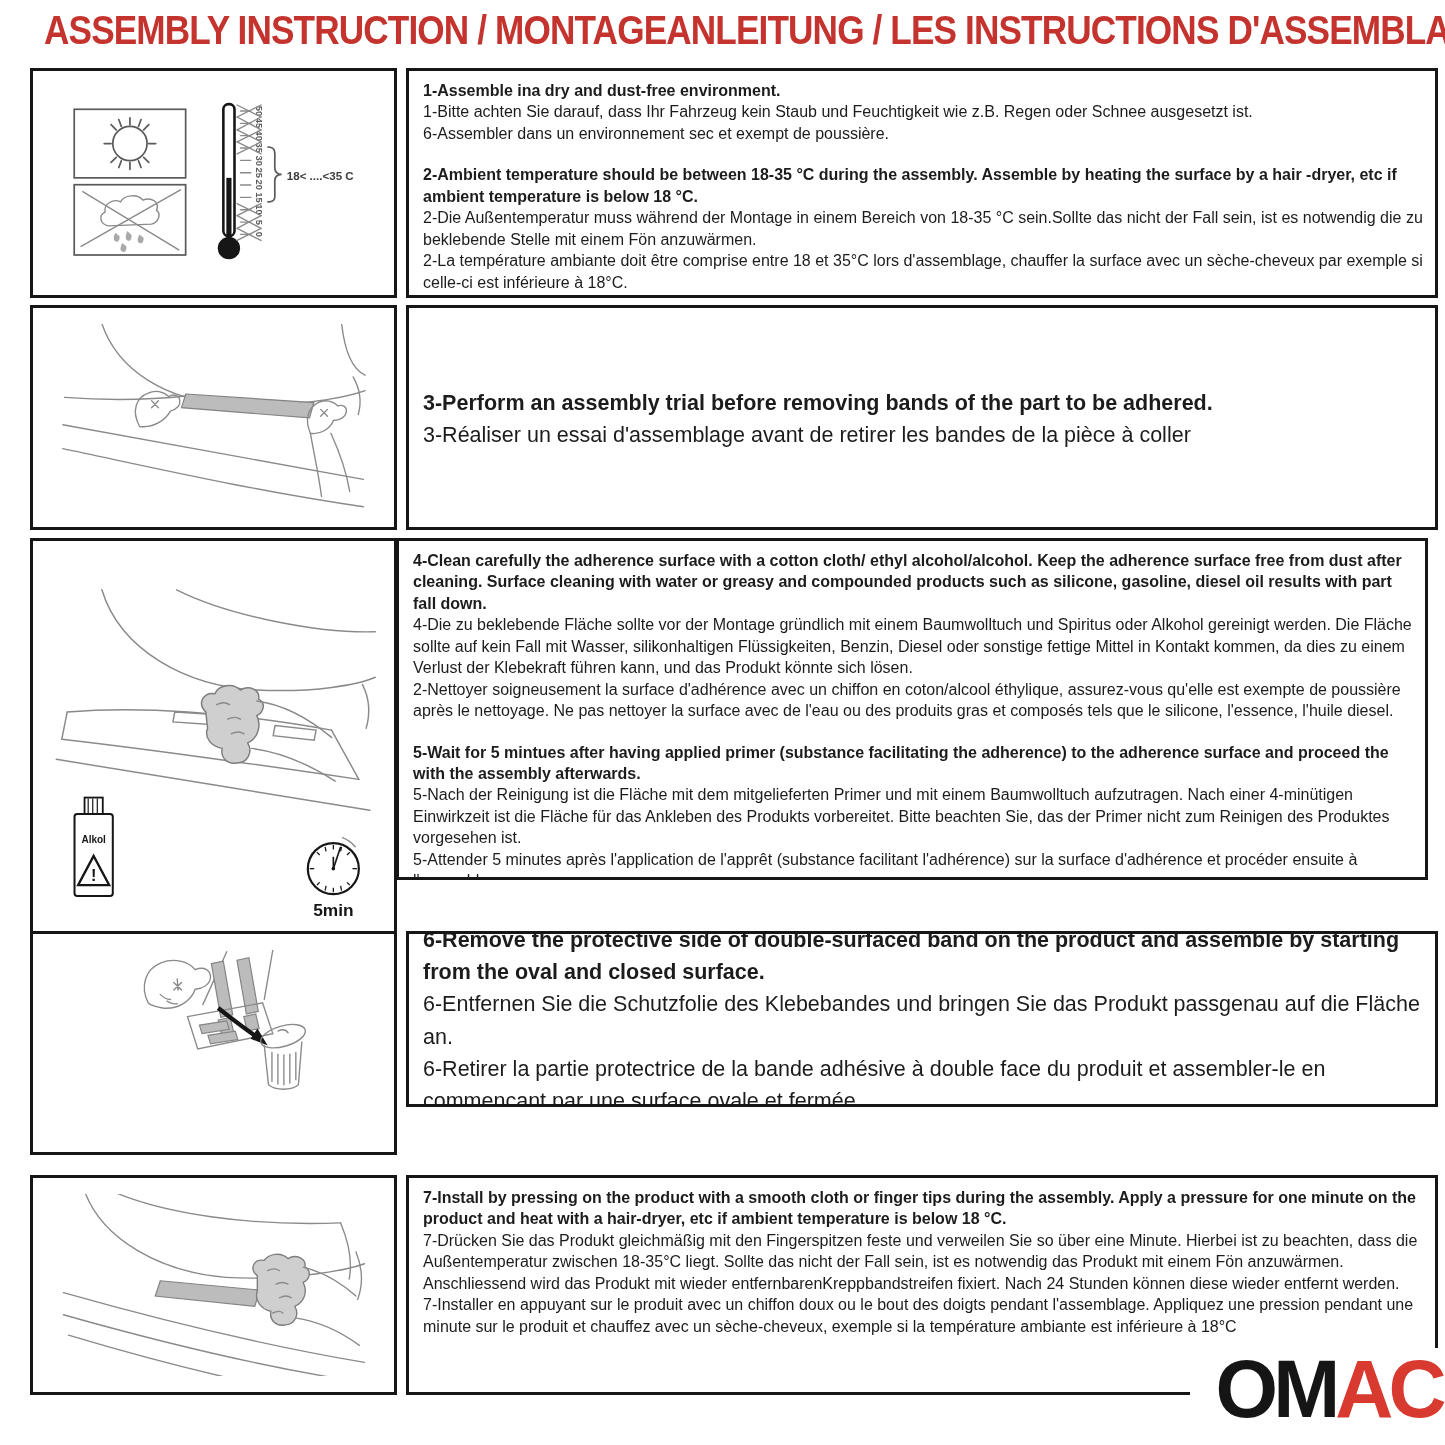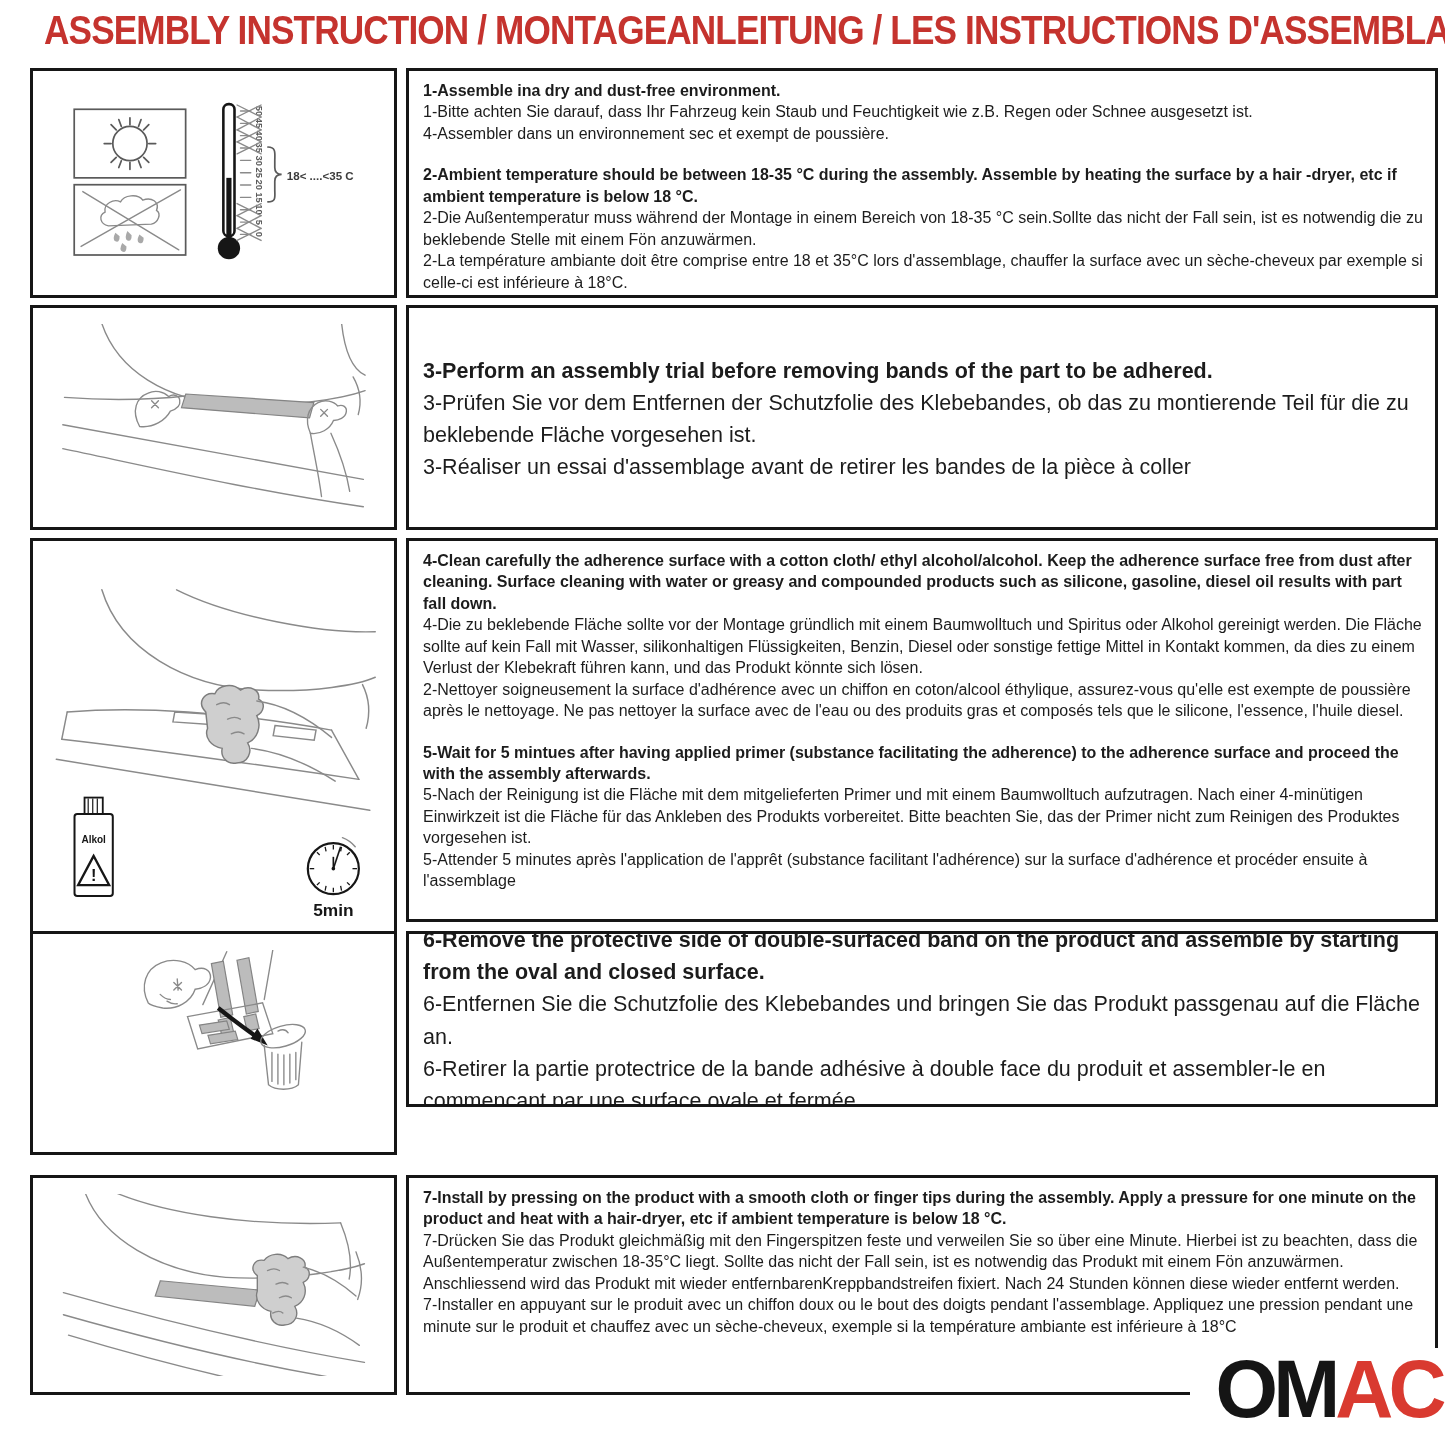--- a/index.html
+++ b/index.html
@@ -109,21 +109,21 @@
           <path d="M 208,165 L 236,179 M 236,165 L 208,179"></path>
         </g>
         <path class="lnD" d="M 244,70 C 254,70 252,78 252,86 L 252,94 C 252,100 256,102 260,102 C 256,102 252,104 252,110 L 252,120 C 252,128 254,134 244,134"></path>
         <text x="266" y="108" font-size="13.5" font-weight="bold" fill="#3c3c3c">18&lt; ....&lt;35 C</text>
       </g>
     </svg>
   </div>
   <div class="box txt small" style="left:406px;top:68px;width:1032px;height:230px">
     <p class="b">1-Assemble ina dry and dust-free environment.</p>
     <p>1-Bitte achten Sie darauf, dass Ihr Fahrzeug kein Staub und Feuchtigkeit wie z.B. Regen oder Schnee ausgesetzt ist.</p>
-    <p>4-Assembler dans un environnement sec et exempt de poussière.</p>
+    <p>6-Assembler dans un environnement sec et exempt de poussière.</p>
     <p class="b gap">2-Ambient temperature should be between 18-35 °C  during the assembly. Assemble by heating the surface by a hair -dryer, etc if ambient temperature is below 18 °C.</p>
     <p>2-Die Außentemperatur muss während der Montage in einem Bereich von 18-35 °C  sein.Sollte das nicht der Fall sein, ist es notwendig die zu beklebende Stelle mit einem Fön anzuwärmen.</p>
     <p>2-La température ambiante doit être comprise entre 18 et 35°C lors d'assemblage, chauffer la surface avec un sèche-cheveux par exemple si celle-ci est inférieure à 18°C.</p>
   </div>
 
   <div class="box fig" style="left:30px;top:305px;width:367px;height:225px">
     <svg viewBox="0 0 361 219">
       <g>
         <path class="ln" d="M 48,-6 C 66,56 128,90 198,94 C 268,98 330,88 358,78"></path>
         <path class="ln" d="M 330,-6 C 333,28 341,52 358,60"></path>
@@ -136,21 +136,20 @@
         <path class="ln" d="M 108,90 l 8,8 M 116,90 l -8,8"></path>
         <path class="ln" fill="#fff" d="M 294,128 C 287,112 291,98 303,92 C 311,88 321,90 326,96 C 332,94 337,97 336,103 C 335,110 327,113 321,113 C 317,123 305,130 294,128 Z"></path>
         <path class="ln" d="M 306,100 l 8,8 M 314,100 l -8,8"></path>
         <path class="ln" d="M 318,128 C 328,150 336,172 340,196"></path>
         <path class="ln" d="M 294,128 C 299,156 304,178 307,202"></path>
       </g>
     </svg>
   </div>
   <div class="box txt big vcenter" style="left:406px;top:305px;width:1032px;height:225px">
     <p class="b">3-Perform an assembly trial before removing bands of the part to be adhered.</p>
-    <p>3-Prüfen Sie vor dem Entfernen der Schutzfolie des Klebebandes, ob das zu montierende Teil für die zu beklebende Fläche vorgesehen ist.</p>
     <p>3-Réaliser un essai d'assemblage avant de retirer les bandes de la pièce à coller</p>
   </div>
 
   <div class="box fig" style="left:30px;top:538px;width:367px;height:459px">
     <svg viewBox="0 0 361 378">
       <g>
         <path class="ln" d="M 58,-6 C 78,60 150,100 228,104 C 292,107 340,98 358,90"></path>
         <path class="ln" d="M 140,-6 C 200,24 300,42 358,40"></path>
         <path class="ln" d="M 344,98 C 352,114 352,132 348,146"></path>
         <path class="ln" d="M 20,128 C 120,120 220,132 310,148"></path>
@@ -191,21 +190,21 @@
             <line x1="304" y1="319" x2="303" y2="324"></line>
         </g>
         <line x1="312" y1="300" x2="320" y2="276" class="blk" stroke-width="1.8"></line>
         <line x1="312" y1="300" x2="312" y2="287" class="blk" stroke-width="1.8"></line>
         <circle cx="312" cy="300" r="2" fill="#161616"></circle>
         <path class="ln" d="M 322,266 A 34 34 0 0 1 336,276"></path>
         <text x="312" y="352" font-size="19" font-weight="bold" fill="#161616" text-anchor="middle">5min</text>
       </g>
     </svg>
   </div>
-  <div class="box txt small" style="left:406px;top:538px;width:1032px;height:384px">
+  <div class="box txt small" style="left:396px;top:538px;width:1032px;height:342px">
     <p class="b">4-Clean carefully the adherence surface with a cotton cloth/ ethyl alcohol/alcohol. Keep the adherence surface free from dust after cleaning. Surface cleaning with water or greasy and compounded products such as silicone, gasoline, diesel oil results with part fall down.</p>
     <p>4-Die zu beklebende Fläche sollte vor der Montage gründlich mit einem Baumwolltuch und Spiritus oder Alkohol gereinigt werden. Die Fläche sollte auf kein Fall mit Wasser, silikonhaltigen Flüssigkeiten, Benzin, Diesel oder sonstige fettige Mittel in Kontakt kommen, da dies zu einem Verlust der Klebekraft führen kann, und das Produkt könnte sich lösen.</p>
     <p>2-Nettoyer soigneusement la surface d'adhérence avec un chiffon en coton/alcool éthylique, assurez-vous qu'elle est exempte de poussière après le nettoyage. Ne pas nettoyer la surface avec de l'eau ou des produits gras et composés tels que le silicone, l'essence, l'huile diesel.</p>
     <p class="b gap">5-Wait for 5 mintues after having applied primer (substance facilitating the adherence) to the adherence surface and proceed the with the assembly afterwards.</p>
     <p>5-Nach der Reinigung ist die Fläche mit dem mitgelieferten Primer und mit einem Baumwolltuch aufzutragen. Nach einer 4-minütigen Einwirkzeit ist die Fläche für das Ankleben des Produkts vorbereitet. Bitte beachten Sie, das der Primer nicht zum Reinigen des Produktes vorgesehen ist.</p>
     <p>5-Attender 5 minutes après l'application de l'apprêt (substance facilitant l'adhérence) sur la surface d'adhérence et procéder ensuite à l'assemblage</p>
   </div>
 
   <div class="box fig" style="left:30px;top:931px;width:367px;height:224px">
     <svg viewBox="0 0 361 218">

